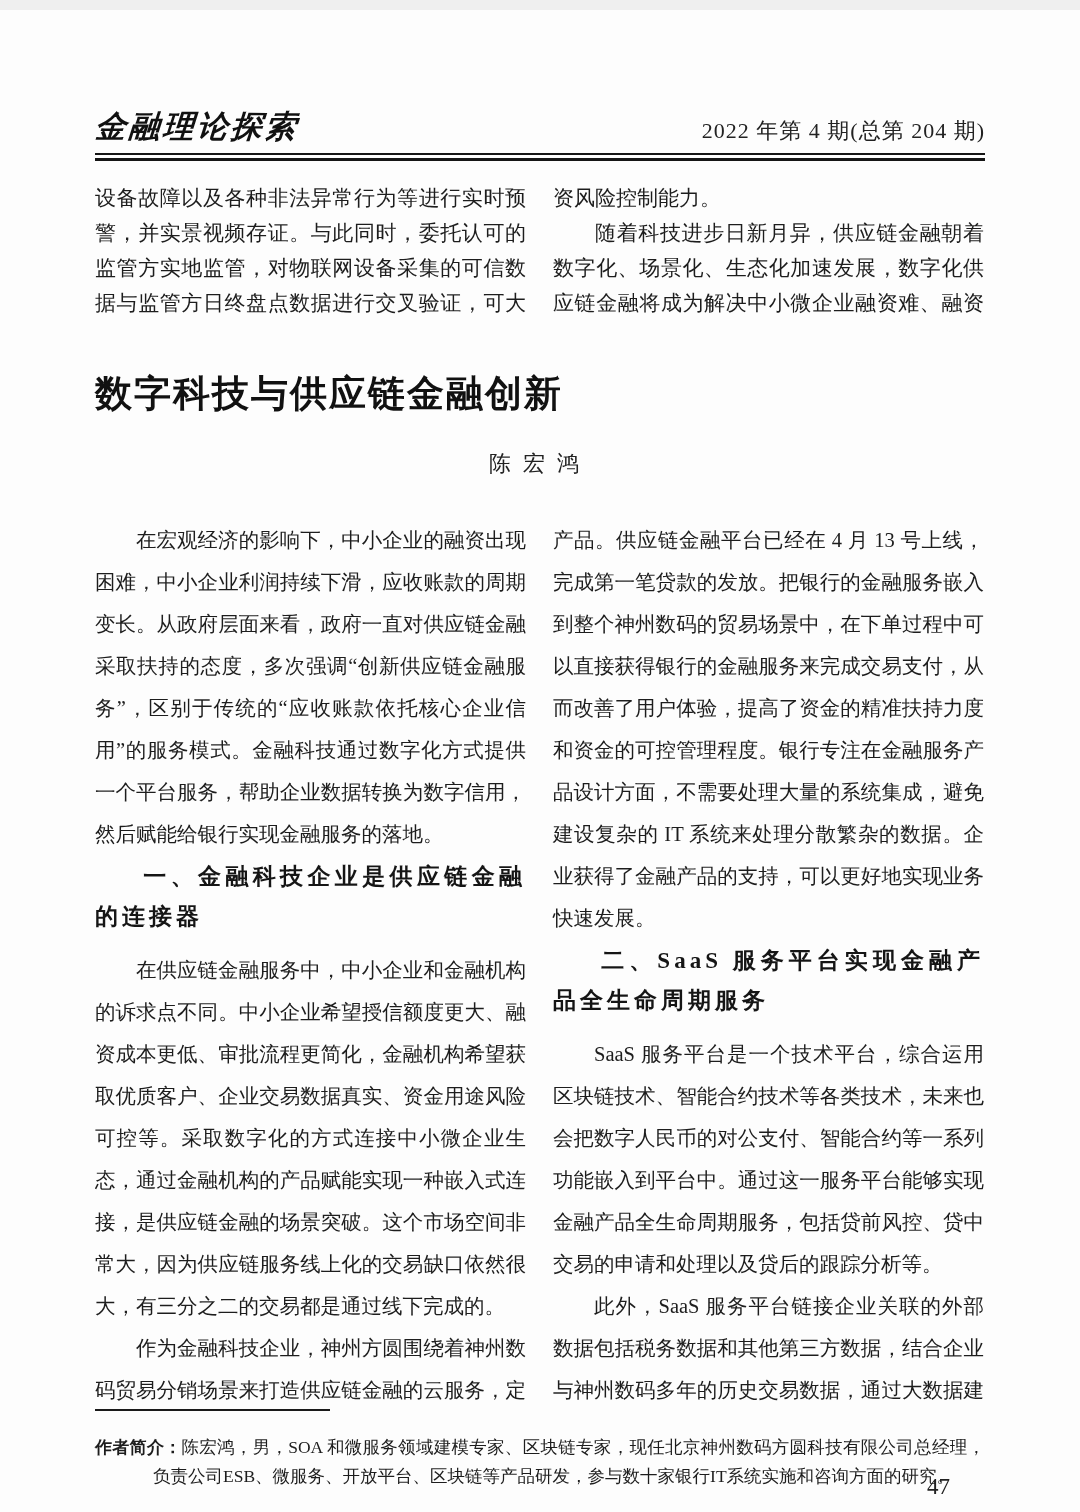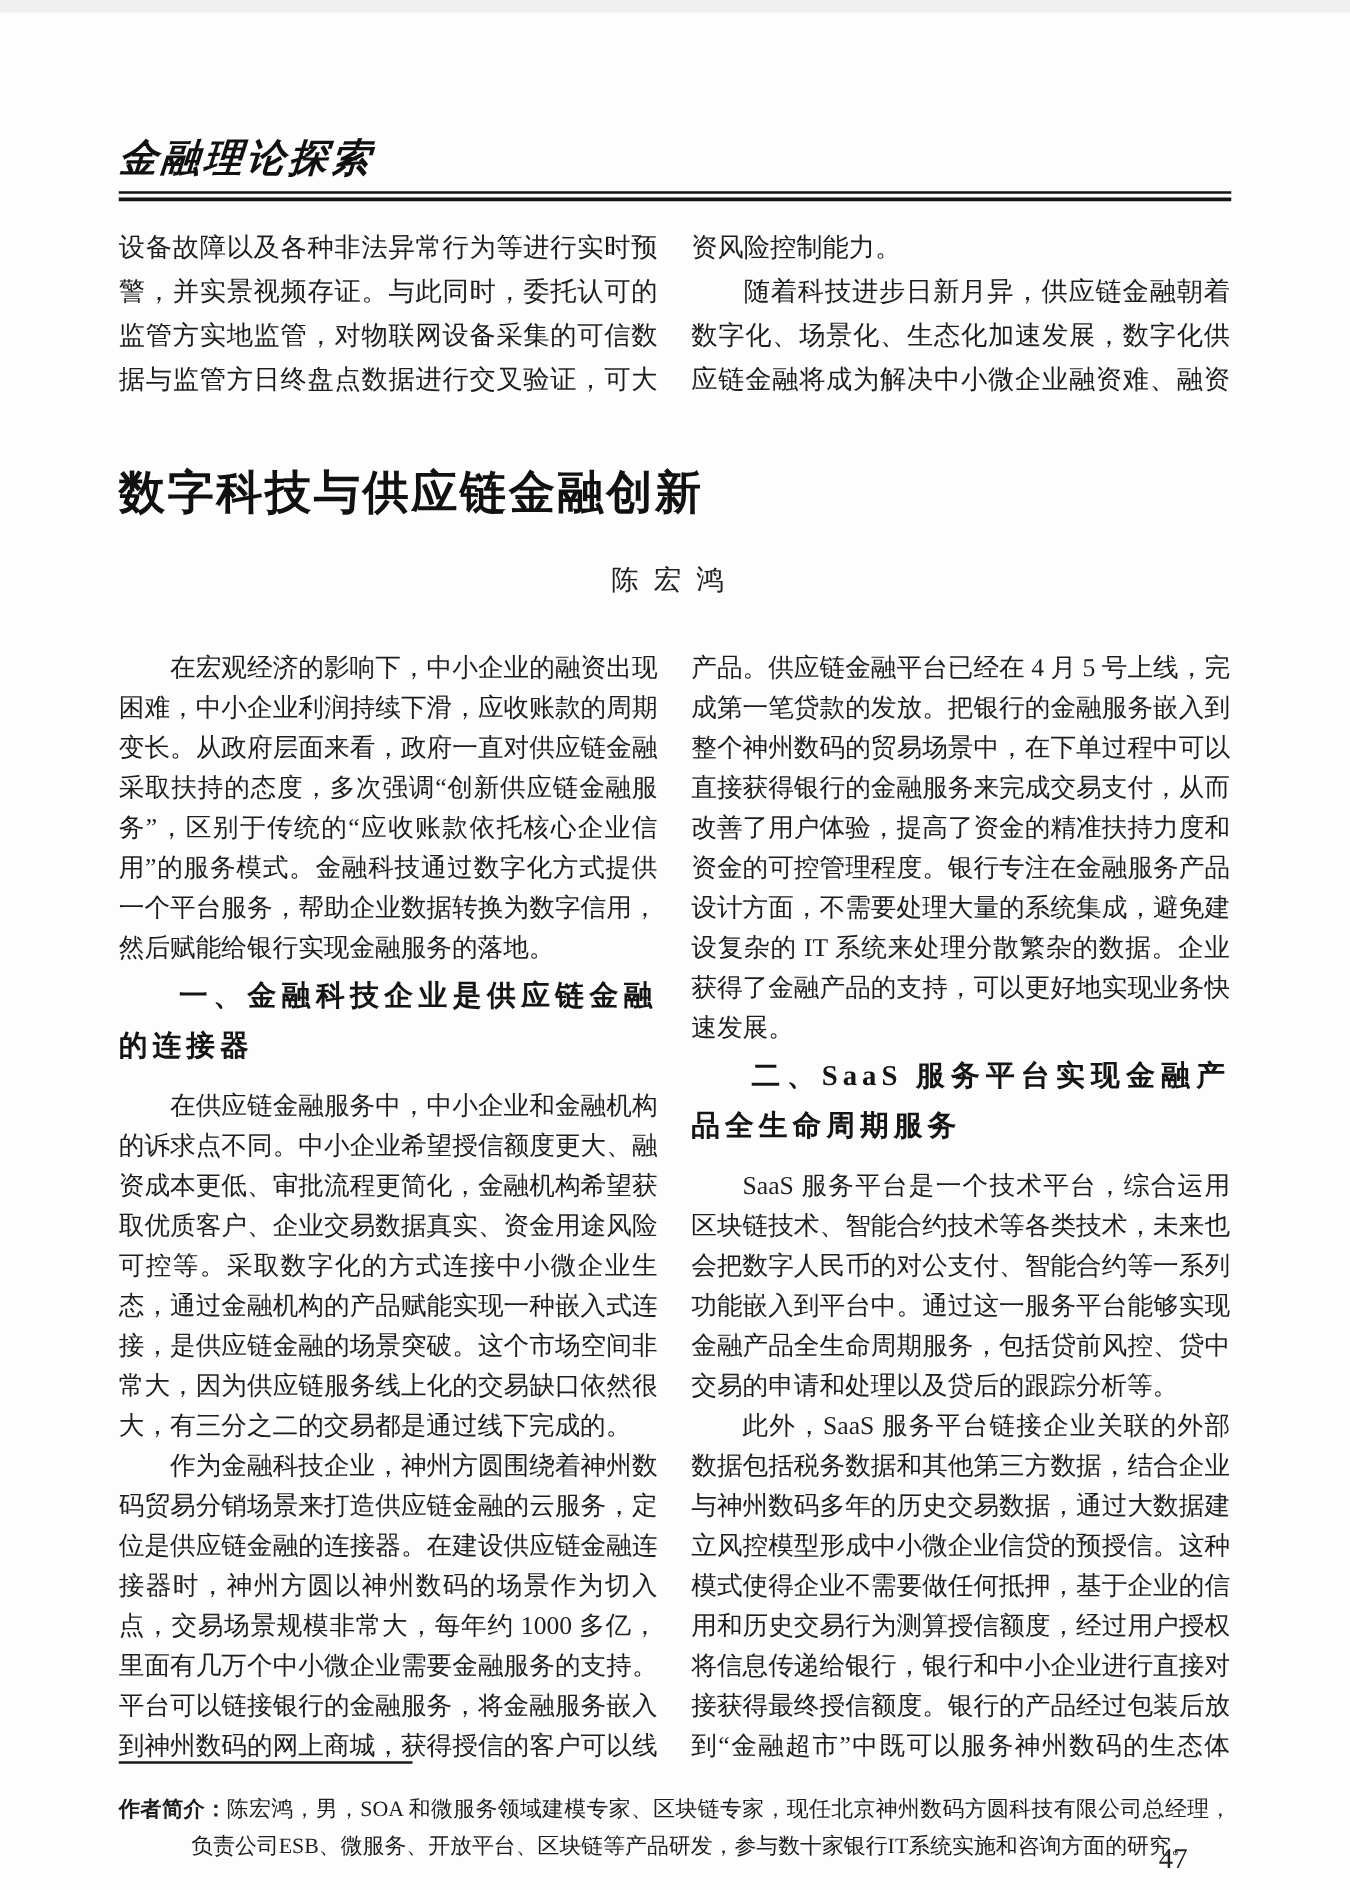--- a/index.html
+++ b/index.html
@@ -56,21 +56,21 @@
   }
   .article-author {
     margin-top: 30px;
     text-align: center;
     font-size: 22px; letter-spacing: 12px; color: #222;
   }
 
   
   .main-section { margin-top: 40px; height: 888px; overflow: hidden; }
   .main-section p.body-para {
-    margin: 0; font-size: 20.5px; line-height: 32px;
+    margin: 0; font-size: 20.5px; line-height: 42px;
     text-align: justify; color: #1d1d1d;
   }
   .main-section p.indent { text-indent: 2em; }
   .section-heading {
     margin: 2px 0 12px 0;
     font-size: 23px; font-weight: 600; letter-spacing: 4px;
     line-height: 40px; text-indent: 2.1em; color: #151515;
     text-align: justify;
   }
 
@@ -95,20 +95,21 @@
 </head>
 <body>
 
 <div class="page">
   <div class="scan-strip"></div>
 
   <div class="content">
 
     <div class="header-row">
       <div class="journal-logo">金融理论探索</div>
+      <div class="issue-info">2022 年第 4 期(总第 204 期)</div>
     </div>
     <div class="header-rule"></div>
 
     <div class="two-col cont-section">
       <div class="col">
         <p>设备故障以及各种非法异常行为等进行实时预警，并实景视频存证。与此同时，委托认可的监管方实地监管，对物联网设备采集的可信数据与监管方日终盘点数据进行交叉验证，可大幅提升存货质押融</p>
       </div>
       <div class="col">
         <p>资风险控制能力。</p>
         <p class="indent">随着科技进步日新月异，供应链金融朝着数字化、场景化、生态化加速发展，数字化供应链金融将成为解决中小微企业融资难、融资贵的有效途径。</p>
@@ -119,21 +120,21 @@
     <div class="article-author">陈宏鸿</div>
 
     <div class="two-col main-section">
       <div class="col">
         <p class="body-para indent">在宏观经济的影响下，中小企业的融资出现困难，中小企业利润持续下滑，应收账款的周期变长。从政府层面来看，政府一直对供应链金融采取扶持的态度，多次强调“创新供应链金融服务”，区别于传统的“应收账款依托核心企业信用”的服务模式。金融科技通过数字化方式提供一个平台服务，帮助企业数据转换为数字信用，然后赋能给银行实现金融服务的落地。</p>
         <h2 class="section-heading">一、金融科技企业是供应链金融的连接器</h2>
         <p class="body-para indent">在供应链金融服务中，中小企业和金融机构的诉求点不同。中小企业希望授信额度更大、融资成本更低、审批流程更简化，金融机构希望获取优质客户、企业交易数据真实、资金用途风险可控等。采取数字化的方式连接中小微企业生态，通过金融机构的产品赋能实现一种嵌入式连接，是供应链金融的场景突破。这个市场空间非常大，因为供应链服务线上化的交易缺口依然很大，有三分之二的交易都是通过线下完成的。</p>
         <p class="body-para indent">作为金融科技企业，神州方圆围绕着神州数码贸易分销场景来打造供应链金融的云服务，定位是供应链金融的连接器。在建设供应链金融连接器时，神州方圆以神州数码的场景作为切入点，交易场景规模非常大，每年约 1000 多亿，里面有几万个中小微企业需要金融服务的支持。平台可以链接银行的金融服务，将金融服务嵌入到神州数码的网上商城，获得授信的客户可以线上直接申请使用金融</p>
       </div>
       <div class="col">
-        <p class="body-para">产品。供应链金融平台已经在 4 月 5 号上线，完成第一笔贷款的发放。把银行的金融服务嵌入到整个神州数码的贸易场景中，在下单过程中可以直接获得银行的金融服务来完成交易支付，从而改善了用户体验，提高了资金的精准扶持力度和资金的可控管理程度。银行专注在金融服务产品设计方面，不需要处理大量的系统集成，避免建设复杂的 IT 系统来处理分散繁杂的数据。企业获得了金融产品的支持，可以更好地实现业务快速发展。</p>
+        <p class="body-para">产品。供应链金融平台已经在 4 月 13 号上线，完成第一笔贷款的发放。把银行的金融服务嵌入到整个神州数码的贸易场景中，在下单过程中可以直接获得银行的金融服务来完成交易支付，从而改善了用户体验，提高了资金的精准扶持力度和资金的可控管理程度。银行专注在金融服务产品设计方面，不需要处理大量的系统集成，避免建设复杂的 IT 系统来处理分散繁杂的数据。企业获得了金融产品的支持，可以更好地实现业务快速发展。</p>
         <h2 class="section-heading">二、SaaS 服务平台实现金融产品全生命周期服务</h2>
         <p class="body-para indent">SaaS 服务平台是一个技术平台，综合运用区块链技术、智能合约技术等各类技术，未来也会把数字人民币的对公支付、智能合约等一系列功能嵌入到平台中。通过这一服务平台能够实现金融产品全生命周期服务，包括贷前风控、贷中交易的申请和处理以及贷后的跟踪分析等。</p>
         <p class="body-para indent">此外，SaaS 服务平台链接企业关联的外部数据包括税务数据和其他第三方数据，结合企业与神州数码多年的历史交易数据，通过大数据建立风控模型形成中小微企业信贷的预授信。这种模式使得企业不需要做任何抵押，基于企业的信用和历史交易行为测算授信额度，经过用户授权将信息传递给银行，银行和中小企业进行直接对接获得最终授信额度。银行的产品经过包装后放到“金融超市”中既可以服务神州数码的生态体系，也可以服务其他类似生态体系。在整个过程中，服务是嵌入在神州数码</p>
       </div>
     </div>
 
     <div class="footnote-sep"></div>
     <p class="footnote"><span class="fn-label">作者简介：</span><span>陈宏鸿，男，SOA 和微服务领域建模专家、区块链专家，现任北京神州数码方圆科技有限公司总经理，负责公司ESB、微服务、开放平台、区块链等产品研发，参与数十家银行IT系统实施和咨询方面的研究。</span></p>
   </div>
 

